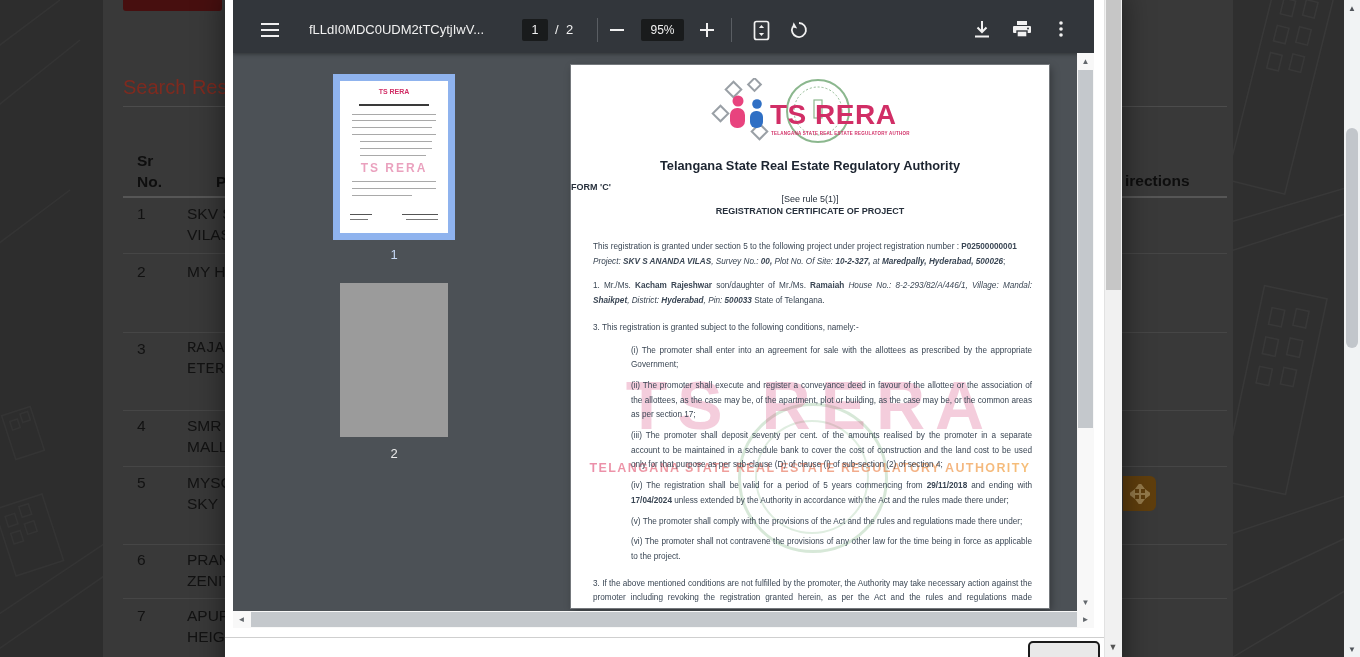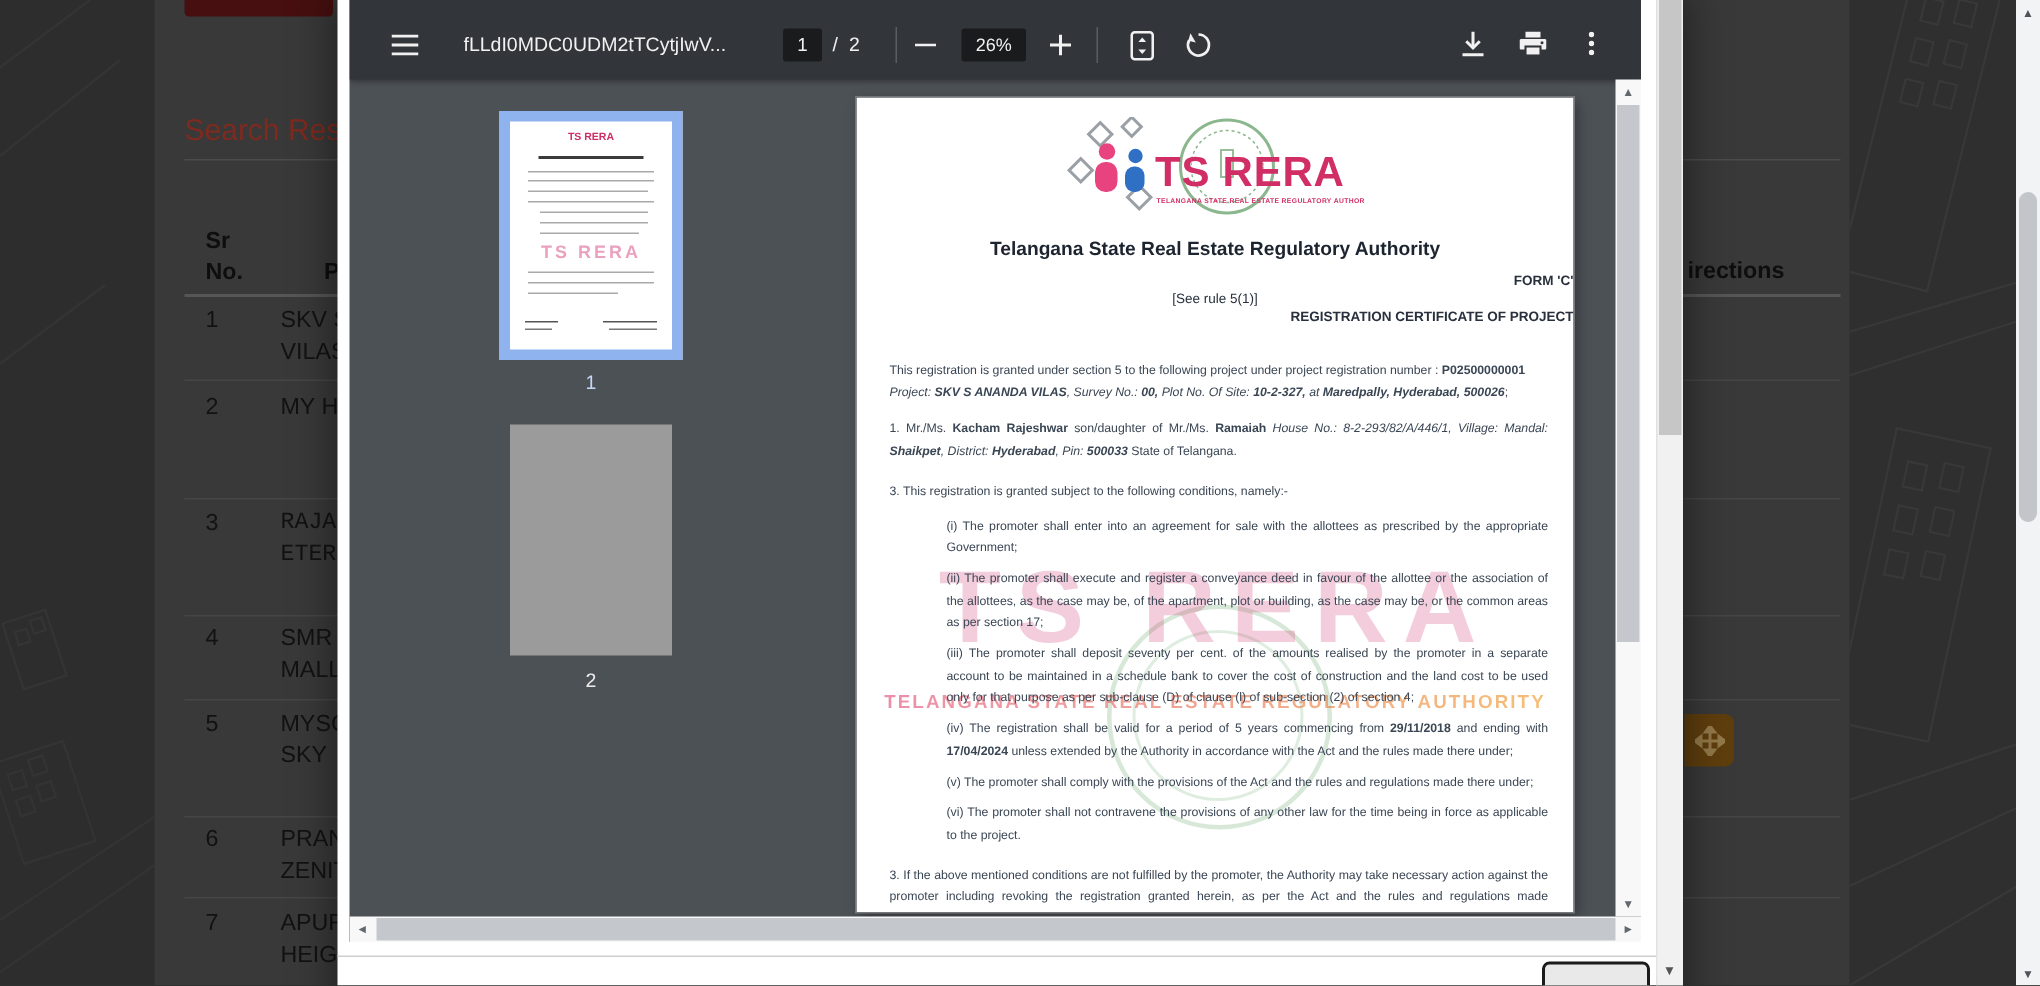--- a/index.html
+++ b/index.html
@@ -58,23 +58,23 @@
   .hscroll{position:absolute;left:0;top:614px;width:861px;height:17px;background:#f8f8f8;}
   .hs-left{position:absolute;left:0;top:0;width:17px;height:17px;display:flex;align-items:center;justify-content:center;color:#63686d;font-size:8px;}
   .hs-right{position:absolute;right:0;top:0;width:17px;height:17px;display:flex;align-items:center;justify-content:center;color:#63686d;font-size:8px;}
   .hs-thumb{position:absolute;left:18px;top:1px;width:826px;height:15px;background:#c4c8cc;}
 
   
   .page{position:absolute;left:338px;top:68px;width:478px;height:543px;background:#ffffff;outline:1px solid #74787c;box-shadow:2px 3px 8px rgba(0,0,0,.35);overflow:hidden;}
   .page-inner{position:relative;width:100%;height:100%;color:#3a4654;}
   .logo-wrap{position:relative;margin:13px auto 0;width:200px;height:70px;}
   .doc-title{margin-top:10px;text-align:center;font-size:12.8px;font-weight:700;color:#1c2430;}
-  .doc-sub{text-align:right;font-size:9px;color:#27303c;margin-top:9px;font-weight:700;}
+  .doc-sub{text-align:left;font-size:9px;color:#27303c;margin-top:9px;font-weight:700;}
   .doc-sub2{text-align:center;font-size:9px;color:#27303c;margin-top:2px;}
-  .doc-sub3{text-align:right;font-size:9px;color:#27303c;margin-top:2px;font-weight:700;}
+  .doc-sub3{text-align:center;font-size:9px;color:#27303c;margin-top:2px;font-weight:700;}
   .para{margin:0 17px 0 22px;font-size:8.2px;line-height:14.7px;text-align:justify;position:relative;z-index:2;}
   .p-intro{margin-top:24px;}
   .p-prom{margin-top:10px;}
   .p-lead{margin-top:12px;}
   .conds{margin:8px 17px 0 60px;position:relative;z-index:2;}
   .cond{font-size:8.2px;line-height:14.7px;text-align:justify;margin-bottom:6px;}
   .p-close{margin-top:12px;}
   
   .wm-big{position:absolute;left:0;top:288px;width:100%;text-align:center;font-size:68px;font-weight:700;letter-spacing:10px;color:rgba(209,46,110,.24);z-index:1;white-space:nowrap;}
   .wm-tag{position:absolute;left:0;top:383px;width:100%;text-align:center;font-size:12.5px;font-weight:700;letter-spacing:1.4px;background:linear-gradient(90deg,rgba(219,48,105,.55),rgba(240,150,25,.6));-webkit-background-clip:text;background-clip:text;color:transparent;z-index:1;white-space:nowrap;}
@@ -197,21 +197,21 @@
         <div class="tb tb-file" style="left:76px;top:24px;">fLLdI0MDC0UDM2tTCytjIwV...</div>
         <div class="tb tb-pagebox" style="left:289px;top:22px;width:26px;height:22px;">1</div>
         <div class="tb" style="left:322px;top:25px;font-size:13px;">/</div>
         <div class="tb" style="left:333px;top:25px;font-size:13px;">2</div>
         <div class="tb tb-sep" style="left:364px;top:21px;"></div>
         <button class="tb tb-btn" style="left:372px;top:21px;width:24px;height:24px;">
           <svg width="14" height="2" viewBox="0 0 14 2">
               <rect width="14" height="2" fill="#f1f1f1"></rect>
             </svg>
         </button>
-        <div class="tb tb-zoom" style="left:408px;top:22px;width:43px;height:22px;">26%</div>
+        <div class="tb tb-zoom" style="left:408px;top:22px;width:43px;height:22px;">95%</div>
         <button class="tb tb-btn" style="left:462px;top:21px;width:24px;height:24px;">
           <svg width="14" height="14" viewBox="0 0 14 14">
               <g fill="#f1f1f1">
                 <rect y="6" width="14" height="2"></rect>
                 <rect x="6" width="2" height="14"></rect>
               </g>
             </svg>
         </button>
         <div class="tb tb-sep" style="left:498px;top:21px;"></div>
         <button class="tb tb-btn" style="left:516px;top:20px;width:24px;height:26px;">

